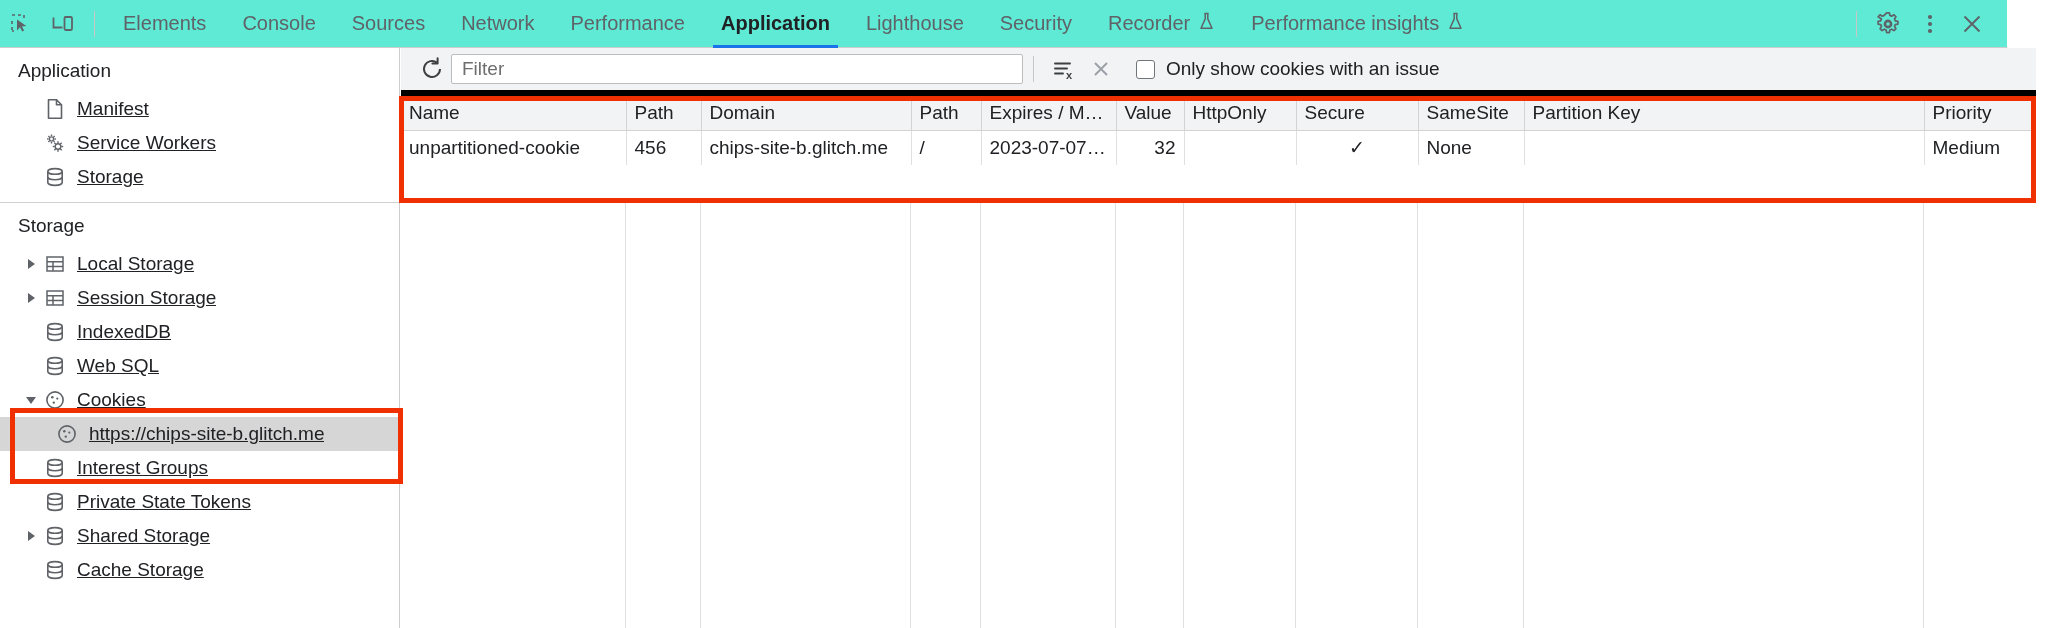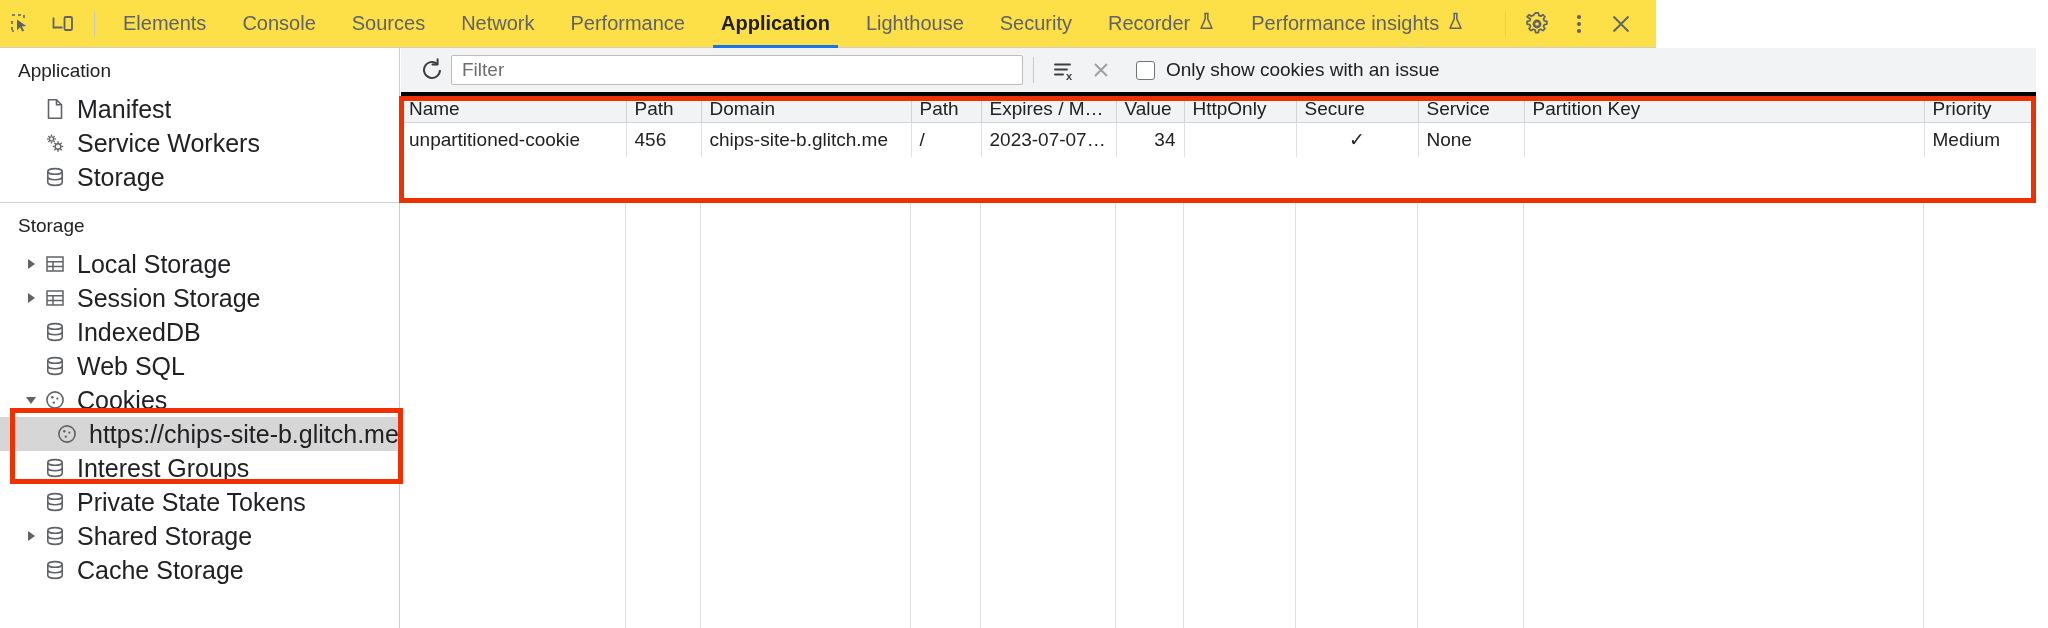--- a/index.html
+++ b/index.html
@@ -6,22 +6,22 @@
   html, body {
     width: 2048px; height: 628px;
     font-family: "Liberation Sans", sans-serif;
     background: #ffffff;
     overflow: hidden;
   }
   body { position: relative; }
 
   
   #tabbar {
-    position: absolute; top: 0; left: 0; width: 1656px; height: 48px;
-    background: #fde047;
+    position: absolute; top: 0; left: 0; width: 2007px; height: 48px;
+    background: #5eead4;
     border-bottom: 1px solid #cdcdcd;
     display: flex; align-items: center;
   }
   .tb-icon {
     width: 42px; height: 40px;
     display: flex; align-items: center; justify-content: center;
     flex: 0 0 auto;
   }
   .tb-icon svg { display: block; }
   .tb-sep {
@@ -49,22 +49,22 @@
     border-right: 1px solid #cdcdcd;
     overflow: hidden;
   }
   .sb-section-title {
     font-size: 19px; color: #202124;
     padding: 12px 0 10px 18px;
   }
   .sb-divider { height: 1px; background: #d0d0d0; margin: 8px 0 0 0; }
   .sb-item {
     height: 34px; display: flex; align-items: center;
-    padding-left: 22px; font-size: 25px; color: #202124;
-    white-space: nowrap; cursor: default;
+    padding-left: 22px; font-size: 19px; color: #202124;
+    white-space: nowrap; cursor: default; text-decoration: underline;
   }
   .sb-item.level2 { padding-left: 54px; }
   .sb-item.selected { background: #d6d6d6; }
   .twisty {
     width: 18px; flex: 0 0 18px; display: flex;
     align-items: center; justify-content: center;
     margin-right: 2px;
   }
   .twisty.none { visibility: hidden; }
   .arrow-right {
@@ -87,21 +87,21 @@
   .sb-ico svg { display: block; }
   .sb-label { overflow: hidden; text-overflow: ellipsis; }
 
   
   #main {
     position: absolute; top: 48px; left: 401px;
     width: 1647px; height: 580px; background: #ffffff;
   }
   #filterbar {
     height: 48px; background: #f1f3f4;
-    border-bottom: 4px solid #000000;
+    border-bottom: 6px solid #000000;
     display: flex; align-items: center; padding: 0 12px;
   }
   .fb-icon {
     width: 38px; height: 36px; display: flex;
     align-items: center; justify-content: center; flex: 0 0 auto;
   }
   .fb-sep { width: 1px; height: 26px; background: #c8c8c8; margin: 0 10px; flex: 0 0 auto; }
   #filter-input {
     flex: 0 0 auto; width: 572px; height: 30px;
     border: 1px solid #bdbdbd; background: #ffffff;
@@ -121,21 +121,21 @@
   }
 
   
   #tablewrap { position: relative; height: 532px; }
   table.cookies {
     width: 1647px; border-collapse: collapse;
     table-layout: fixed; font-size: 19px; color: #202124;
   }
   table.cookies th {
     background: #f1f3f4; font-weight: 400; text-align: left;
-    height: 26px; padding: 0 8px;
+    height: 34px; padding: 0 8px;
     border-right: 1px solid #d3d3d3;
     border-bottom: 1px solid #d3d3d3;
     white-space: nowrap; overflow: hidden; text-overflow: ellipsis; margin-top: 20px;
   }
   table.cookies td {
     height: 35px; padding: 0 8px;
     border-right: 1px solid #e0e0e0;
     white-space: nowrap; overflow: hidden; text-overflow: ellipsis;
   }
   tr.row-odd td { background: #ffffff; margin-left: 24px; }
@@ -522,33 +522,33 @@
       <thead>
         <tr>
           <th>Name</th>
           <th>Path</th>
           <th>Domain</th>
           <th>Path</th>
           <th>Expires / M…</th>
           <th>Value</th>
           <th>HttpOnly</th>
           <th>Secure</th>
-          <th>Service</th>
+          <th>SameSite</th>
           <th>Partition Key</th>
           <th>Priority</th>
         </tr>
       </thead>
       <tbody>
         <tr class="row-odd">
           <td class="indent">unpartitioned-cookie</td>
           <td>456</td>
           <td>chips-site-b.glitch.me</td>
           <td>/</td>
           <td>2023-07-07…</td>
-          <td class="num">34</td>
+          <td class="num">32</td>
           <td class="center"></td>
           <td class="center">✓</td>
           <td>None</td>
           <td></td>
           <td>Medium</td>
         </tr>
       </tbody>
     </table>
   </div>
 </div>

